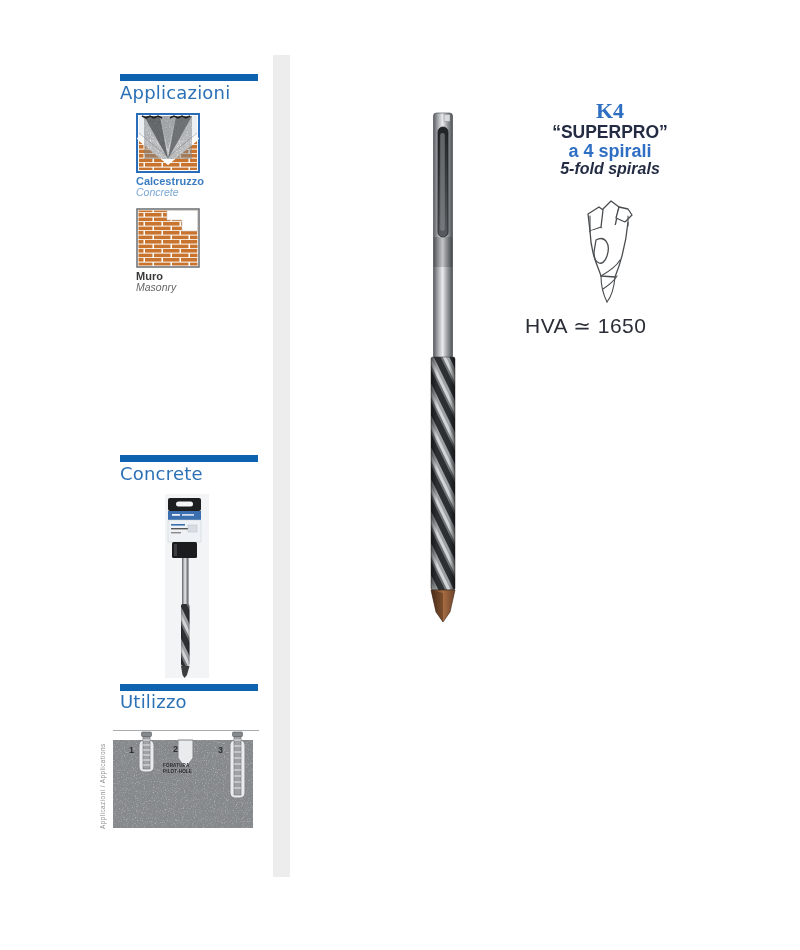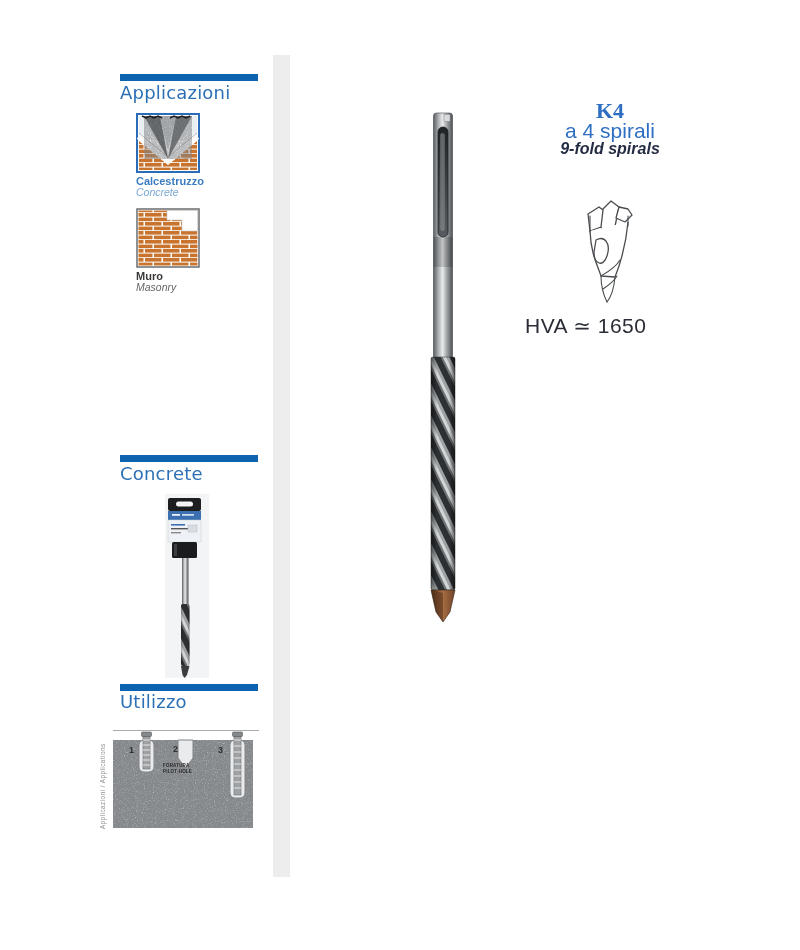--- a/index.html
+++ b/index.html
@@ -33,21 +33,21 @@
   .side-caption{position:absolute;left:86px;top:737px;height:92px;
                 writing-mode:vertical-rl;transform:rotate(180deg);
                 font-size:6.5px;color:#8d9093;letter-spacing:0.4px;white-space:nowrap;}
 
   .drill-photo{position:absolute;left:417px;top:112px;}
 
   .k4-block{position:absolute;left:512px;top:99px;width:170px;text-align:center;
             font-family:"Liberation Sans",sans-serif;}
   .k4-model{font-size:22px;font-weight:bold;color:#2e6fc4;line-height:23px;font-family:Liberation Serif, serif;}
   .k4-name{font-size:17.5px;font-weight:bold;color:#242c44;line-height:20px;}
-  .k4-it{font-size:21px;font-weight:normal;color:#2e6fc4;line-height:18px;}
+  .k4-it{font-size:18px;font-weight:bold;color:#2e6fc4;line-height:18px;}
   .k4-en{font-size:16px;font-weight:bold;font-style:italic;color:#242c44;line-height:18px;}
 
   .head-illustration{position:absolute;left:553px;top:196px;}
   .hva{position:absolute;left:512px;top:314px;width:170px;text-align:left;
        font-size:21px;color:#2a2d36;letter-spacing:0.5px;}
 </style>
 </head>
 <body>
 
 <div class="page">
@@ -189,22 +189,23 @@
     <rect x="10.2" y="21" width="4.6" height="98" rx="2.3" fill="#8b9093" opacity="0.6"></rect>
     <rect x="3.5" y="125" width="19" height="30" fill="#000" opacity="0.16"></rect>
     <rect x="1" y="245" width="24" height="233" rx="2" fill="url(#spiral)" stroke="#333" stroke-width="0.5"></rect>
     <rect x="1" y="245" width="24" height="233" rx="2" fill="url(#edgeShade)"></rect>
     <polygon points="1,478 25,478 20,500 13,510 6,500" fill="url(#tipG)" stroke="#3a2517" stroke-width="0.6"></polygon>
     <polygon points="13,510 6,500 1,478 13,481" fill="#281408" opacity="0.35"></polygon>
   </svg>
 
   <div class="k4-block">
     <div class="k4-model">K4</div>
+    <div class="k4-name">“SUPERPRO”</div>
     <div class="k4-it">a 4 spirali</div>
-    <div class="k4-en">9-fold spirals</div>
+    <div class="k4-en">5-fold spirals</div>
   </div>
 
   <svg class="head-illustration" width="88" height="118" viewBox="0 0 88 118">
     <g fill="#ffffff" stroke="#4a4d50" stroke-width="1.3" stroke-linejoin="round">
       <polygon points="36,14 45,5 53,11 47,40 34,31"></polygon>
       <polygon points="22,18 33,11 37,14 35,31 24,35"></polygon>
       <polygon points="53,11 62,13 66,19 59,26 50,22"></polygon>
       <path d="M24,35 C25,58 31,68 35,80 L49,81 C55,66 60,48 62,26" fill="#fff"></path>
       <path d="M30,44 C39,39 45,48 41,60 C37,72 28,68 28,56 Z" fill="#fff"></path>
     </g>

